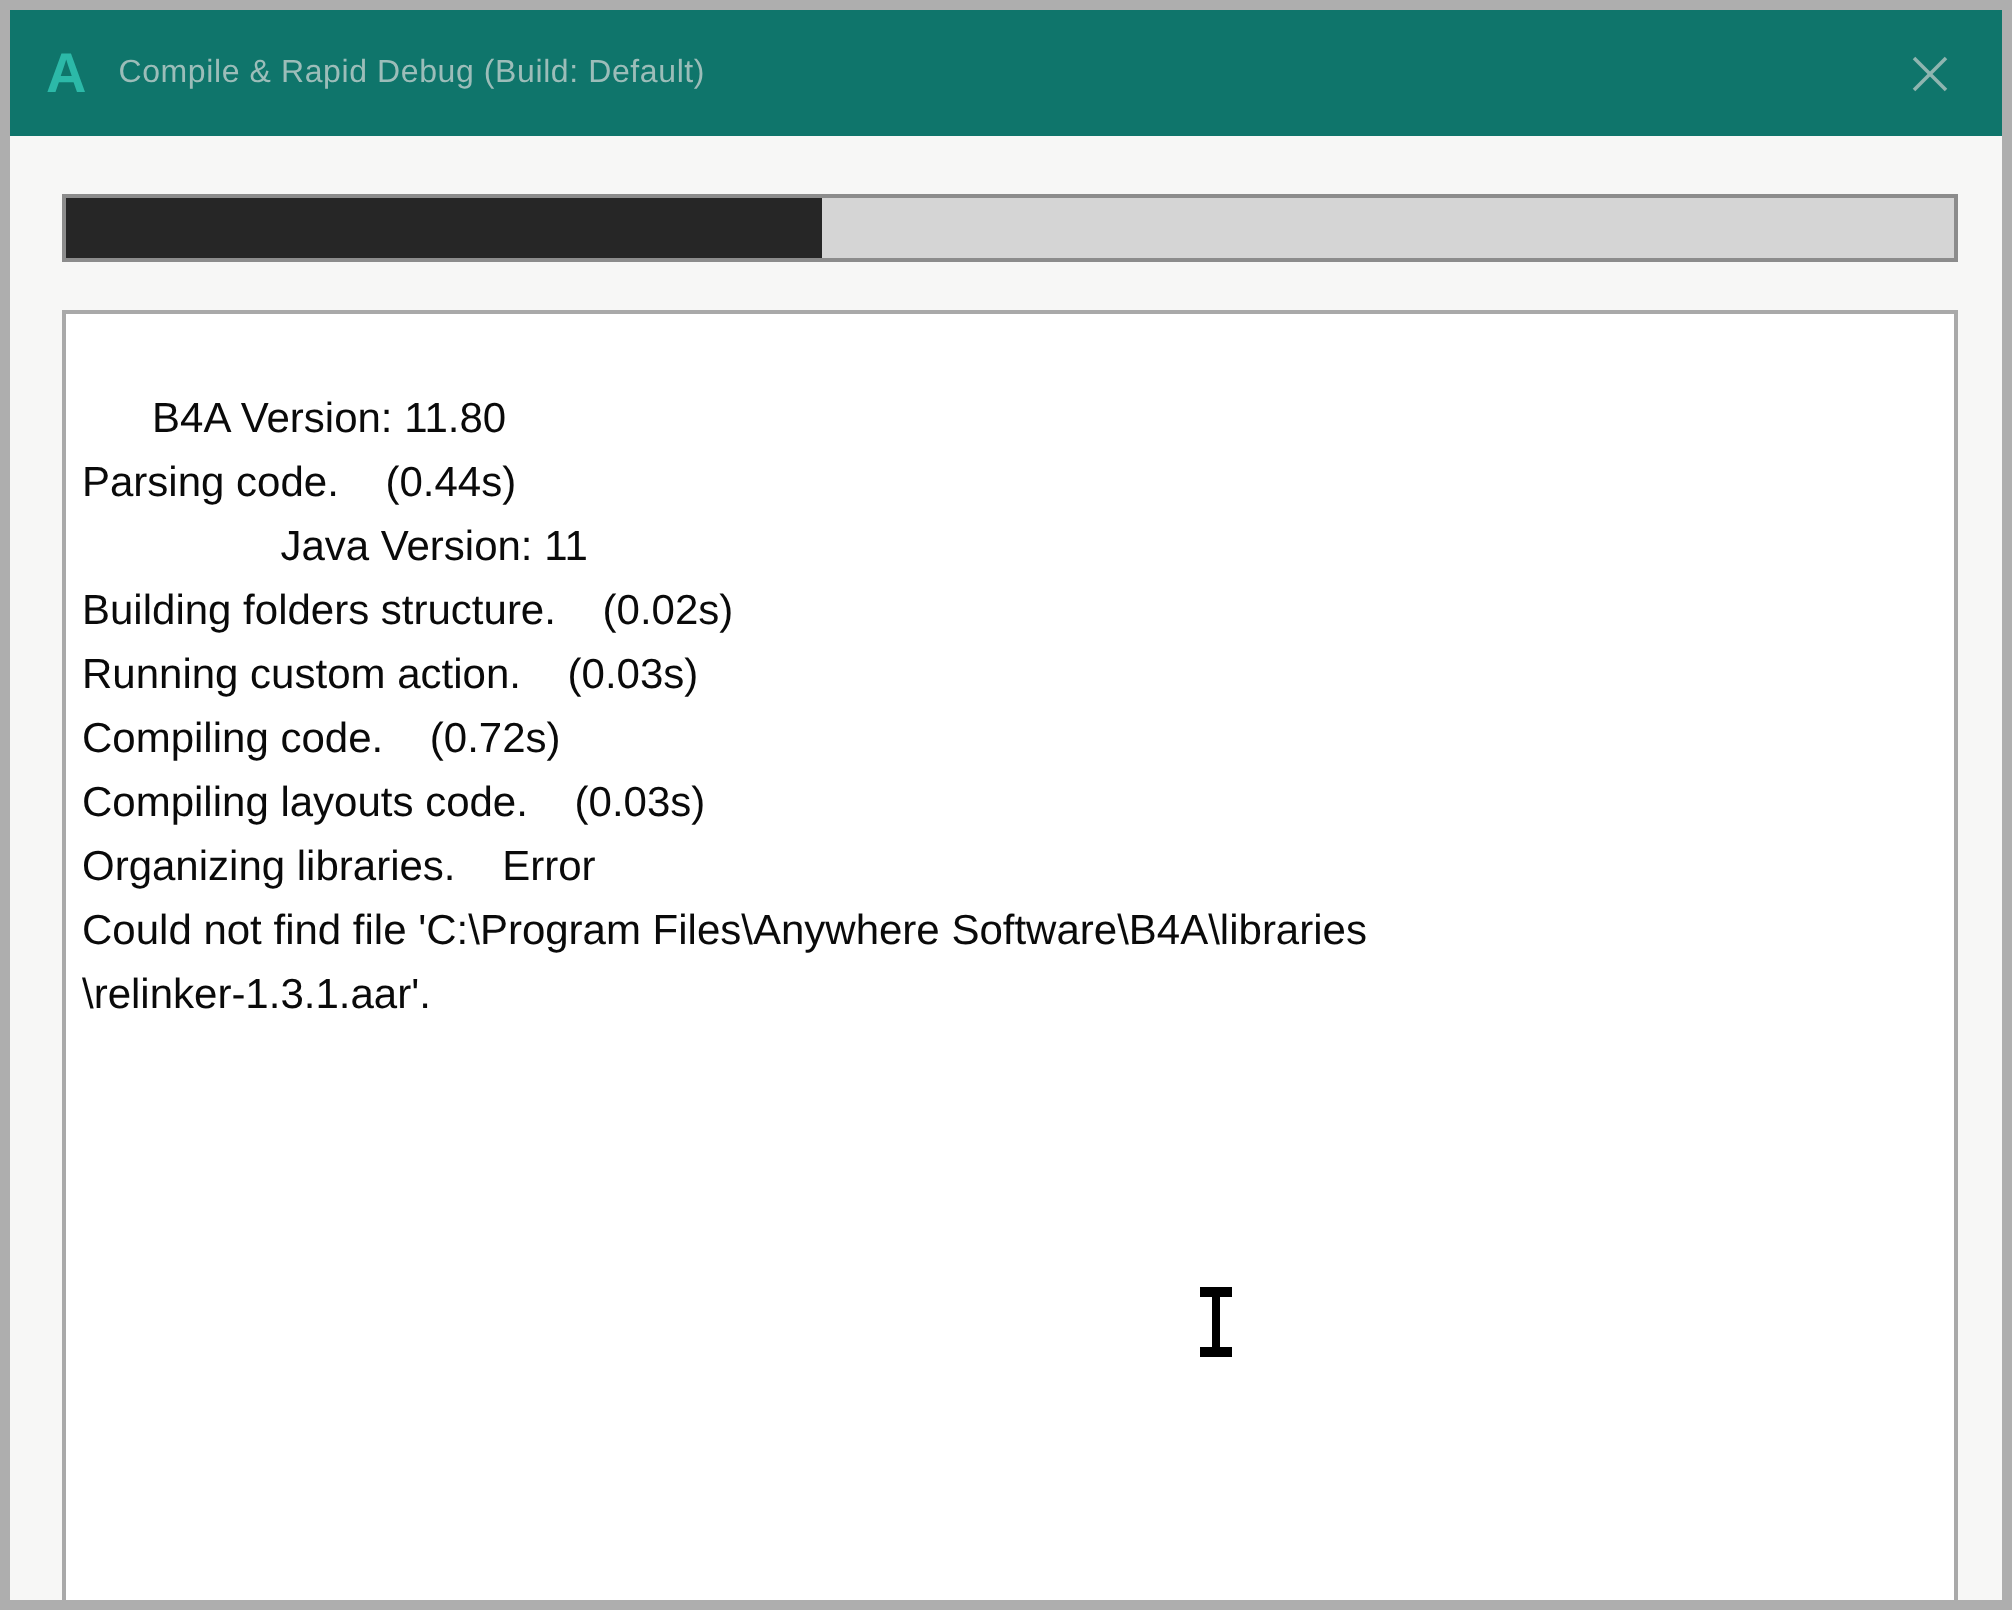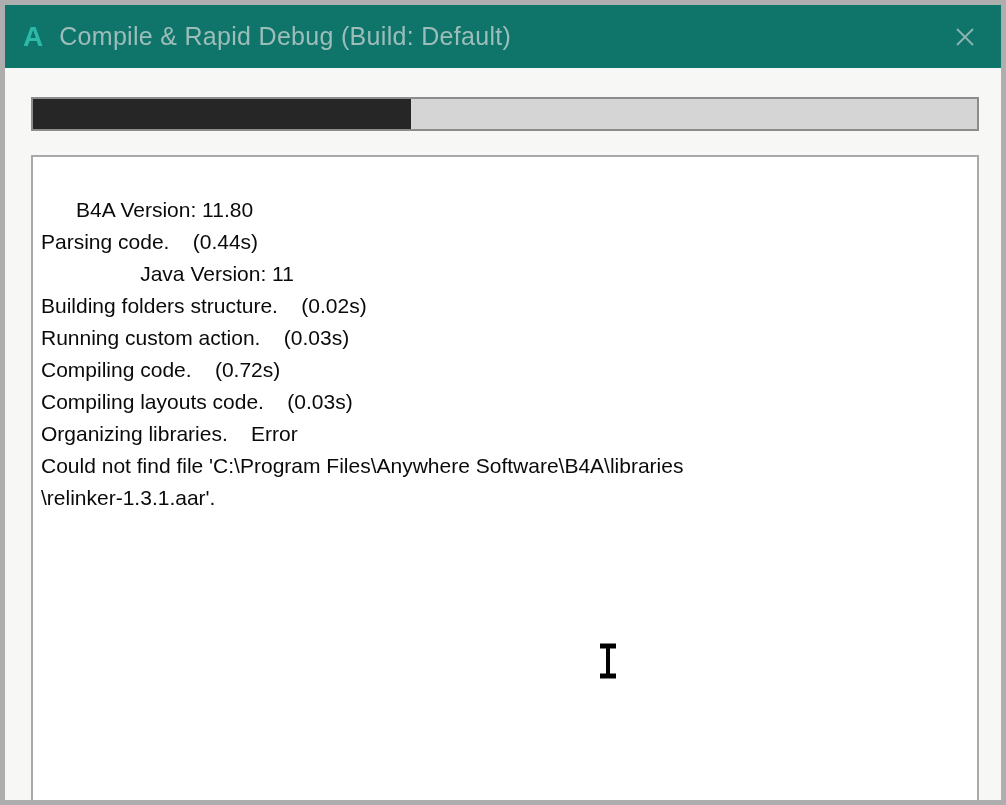--- a/index.html
+++ b/index.html
@@ -24,21 +24,21 @@
     padding: 0 10px 0 18px;
   }
   .logo {
     font-size: 28px;
     font-weight: bold;
     color: #2cb9a8;
     line-height: 1;
   }
   .title {
     margin-left: 16px;
-    font-size: 25px;
+    font-size: 16px;
     color: #9cbdb9;
     letter-spacing: 0.3px;
     white-space: nowrap;
   }
   .close-btn {
     margin-left: auto;
     width: 52px;
     height: 52px;
     display: flex;
     align-items: center;

